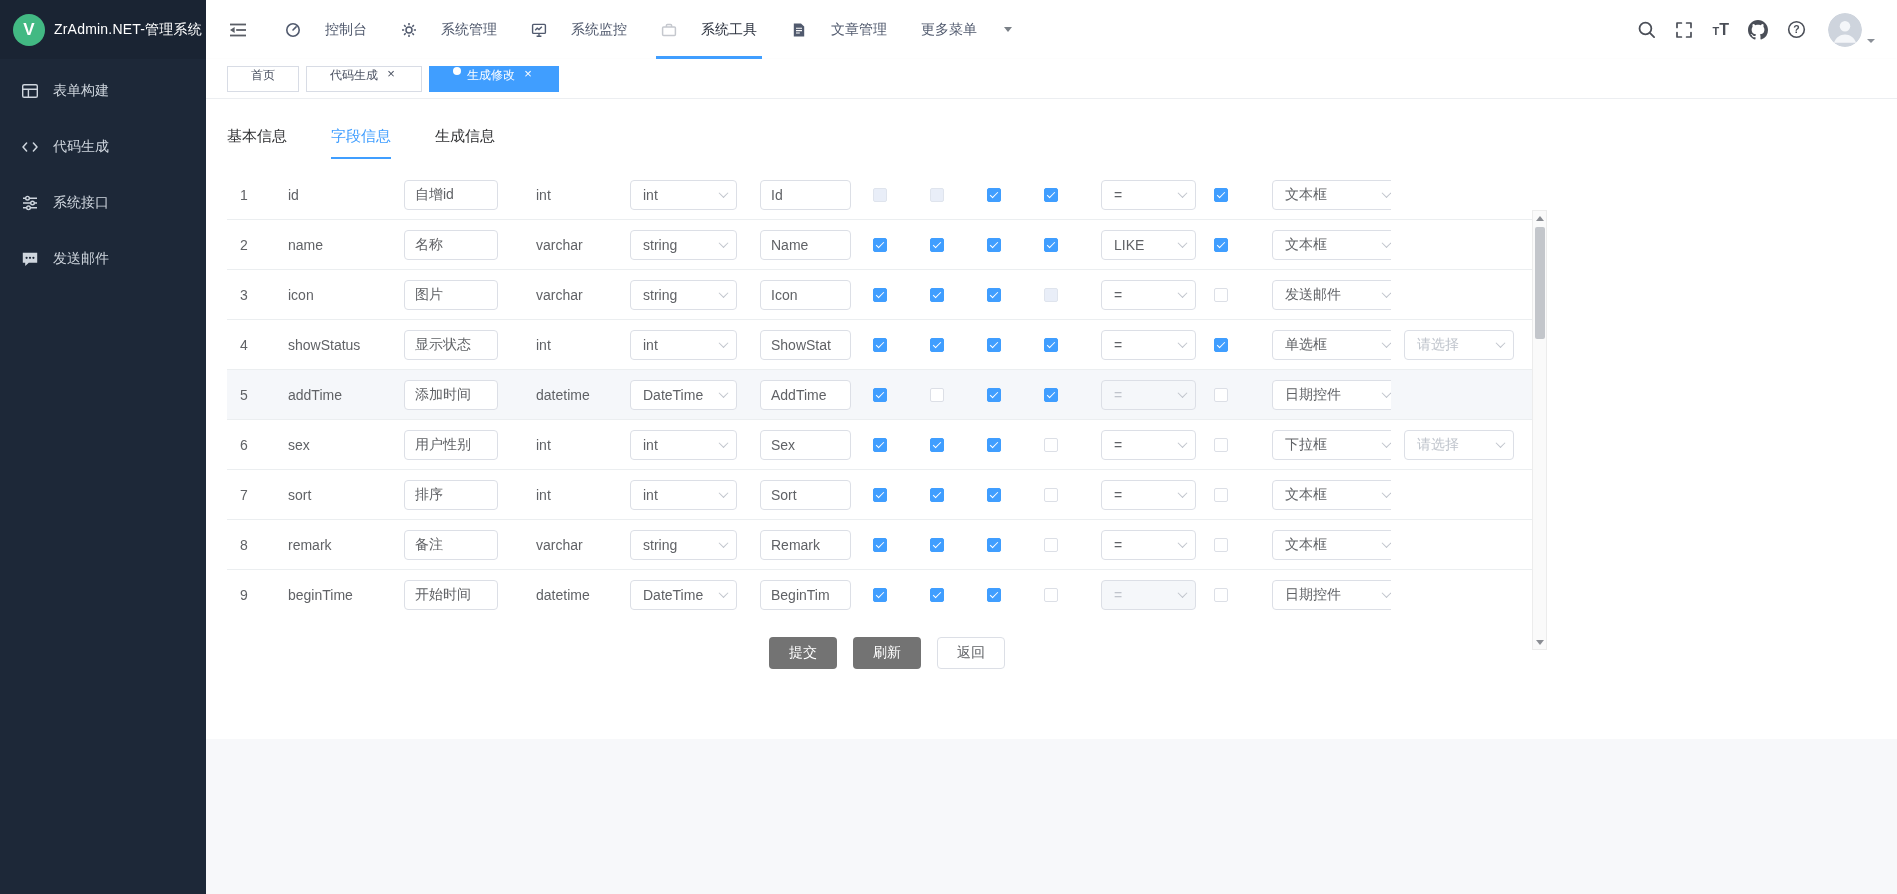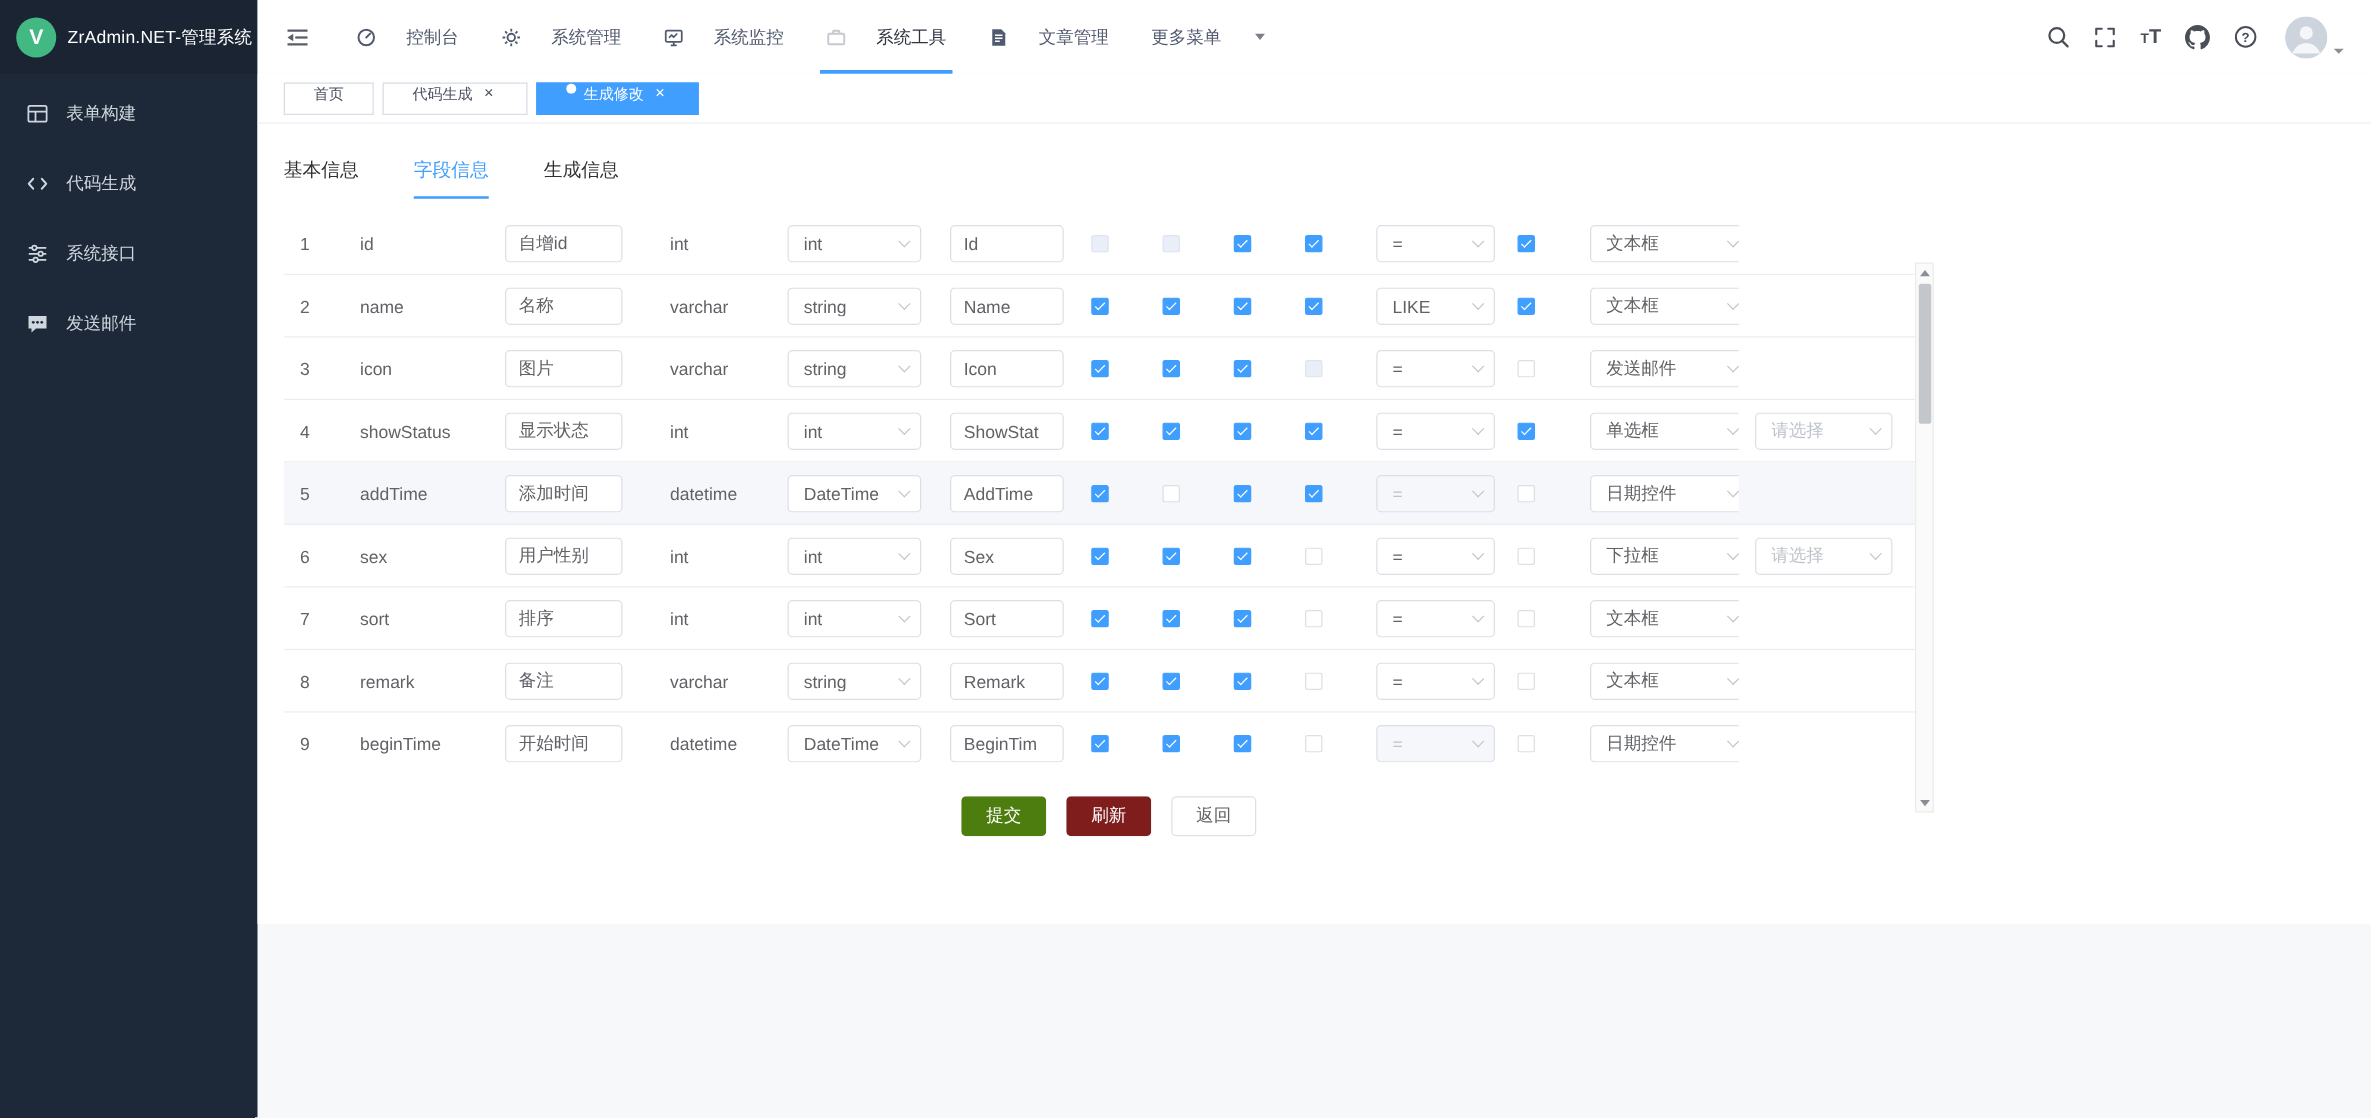--- a/index.html
+++ b/index.html
@@ -65,22 +65,22 @@
 
 .scrollbar{position:absolute;top:40px;right:0;width:15px;height:440px;background:#fafafa;border:1px solid #ececec;display:flex;flex-direction:column}
 .sb-btn{height:14px;display:flex;align-items:center;justify-content:center;cursor:pointer}
 .tri-up{width:0;height:0;border-left:4px solid transparent;border-right:4px solid transparent;border-bottom:5px solid #8b8e94}
 .tri-down{width:0;height:0;border-left:4px solid transparent;border-right:4px solid transparent;border-top:5px solid #8b8e94}
 .sb-track{flex:1;position:relative}
 .sb-thumb{position:absolute;top:2px;left:1.5px;width:10px;height:112px;background:#c3c6cb;border-radius:2px;cursor:grab}
 
 .footer-actions{width:1320px;display:flex;justify-content:center;gap:16px;margin-top:27px}
 .btn{height:32px;padding:0 19px;border-radius:4px;font-size:14px;border:1px solid transparent;display:inline-flex;align-items:center;cursor:pointer;font-family:inherit}
-.btn.primary{background:#4d7c0f;color:#fff}
-.btn.success{background:#7f1d1d;color:#fff}
+.btn.primary{background:#737373;color:#fff}
+.btn.success{background:#737373;color:#fff}
 .btn.default{background:#fff;border-color:#dcdfe6;color:#606266}
 </style>
 </head>
 <body>
 
 <div class="app">
 
   <aside class="sidebar">
     <div class="logo">
       <span class="logo-circle">V</span>

